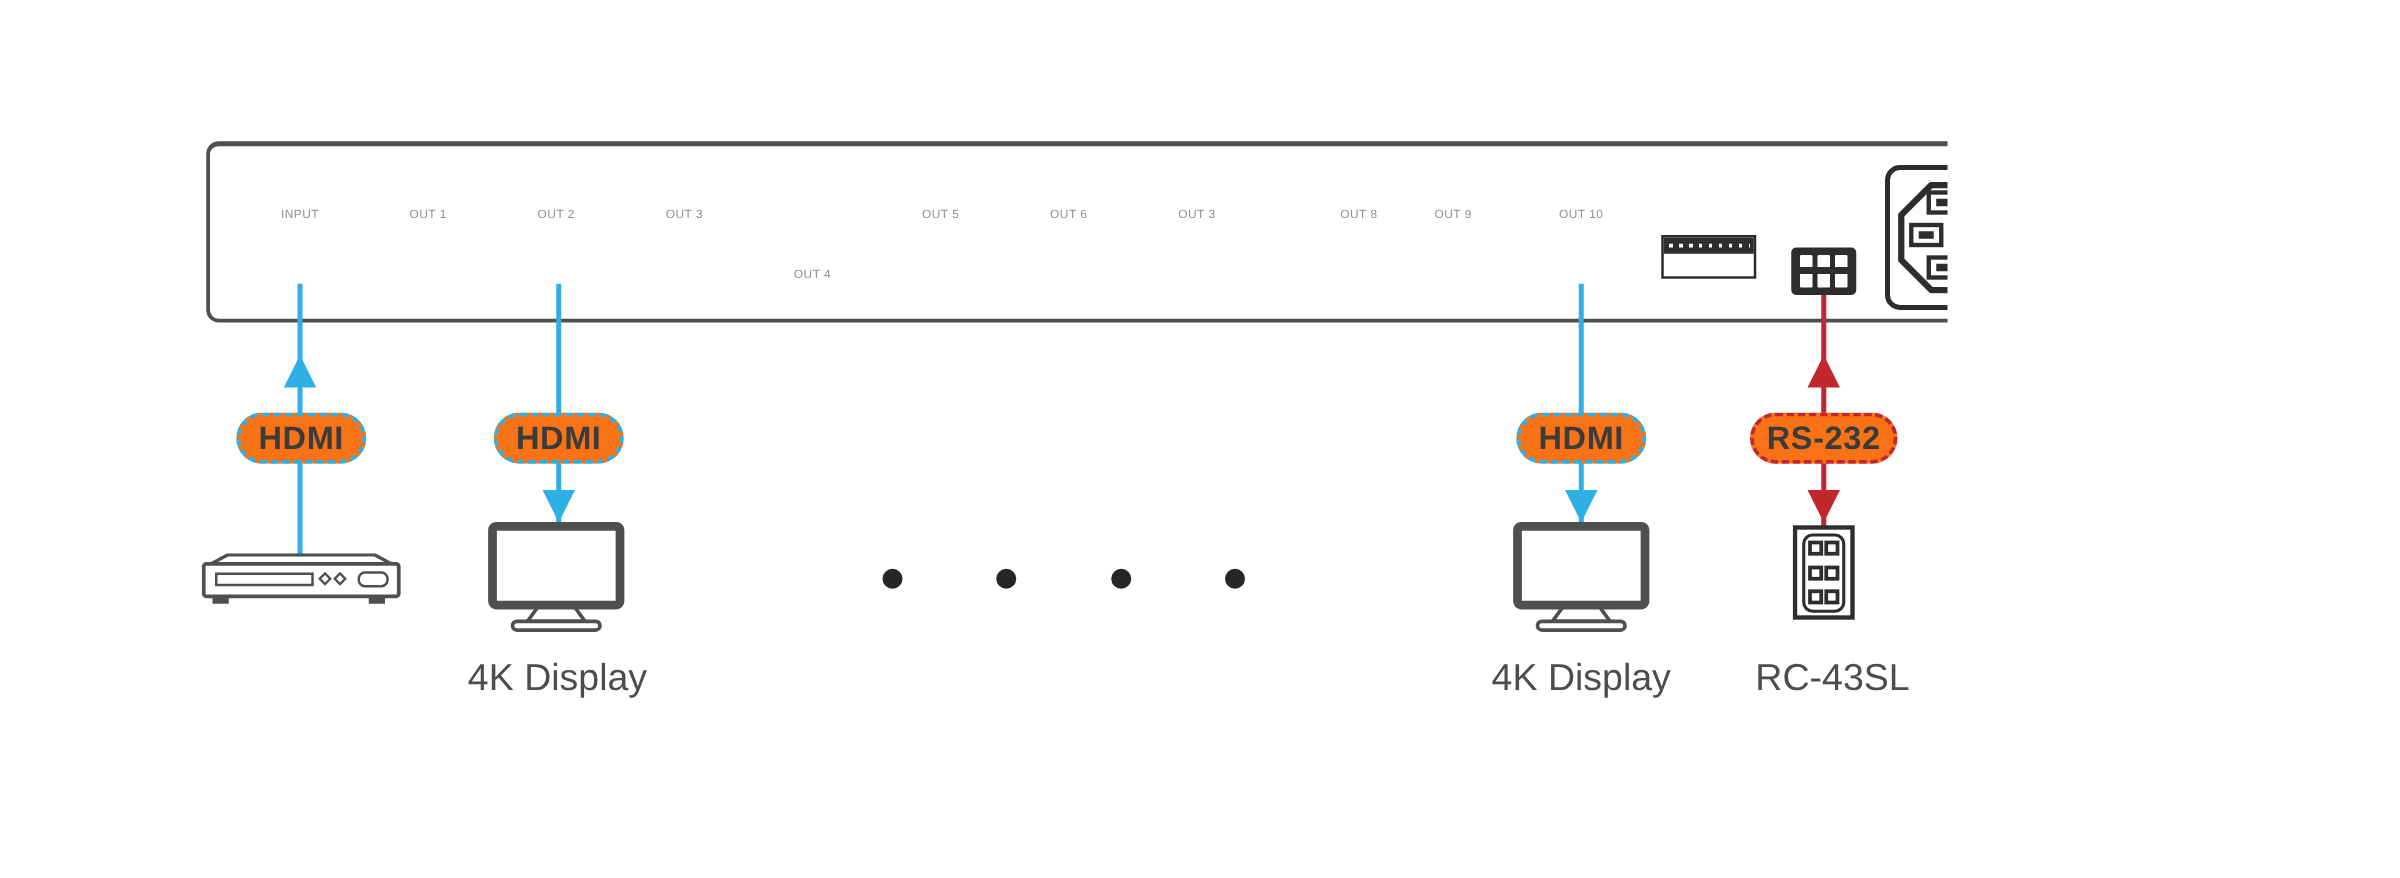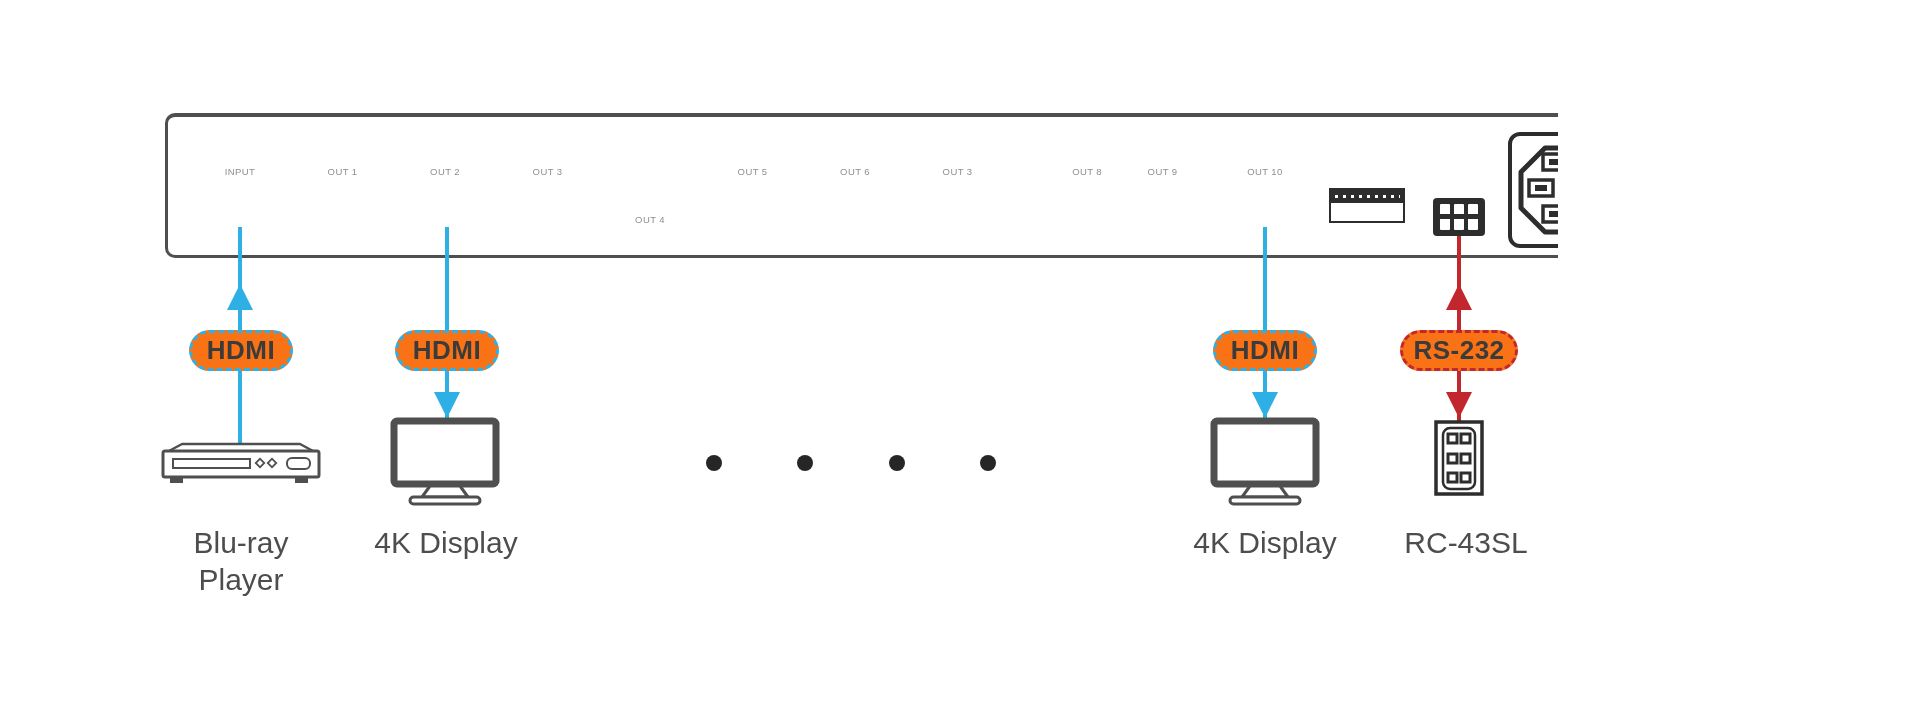--- a/index.html
+++ b/index.html
@@ -188,24 +188,20 @@
     </g>
   </svg>
 
   <div class="layer" style="z-index:2;">
       <div class="dot" style="left: 706px;"></div>
       <div class="dot" style="left: 797.3px;"></div>
       <div class="dot" style="left: 888.6px;"></div>
       <div class="dot" style="left: 979.9px;"></div>
     </div>
 
-  <div class="periph-label" style="left:71px;">
-    <div>Blu-ray</div>
-    <div>Player</div>
-  </div>
   <div class="periph-label" style="left:276px;">
     <div>4K Display</div>
   </div>
   <div class="periph-label" style="left:1095px;">
     <div>4K Display</div>
   </div>
   <div class="periph-label" style="left:1296px;">
     <div>RC-43SL</div>
   </div>
 

